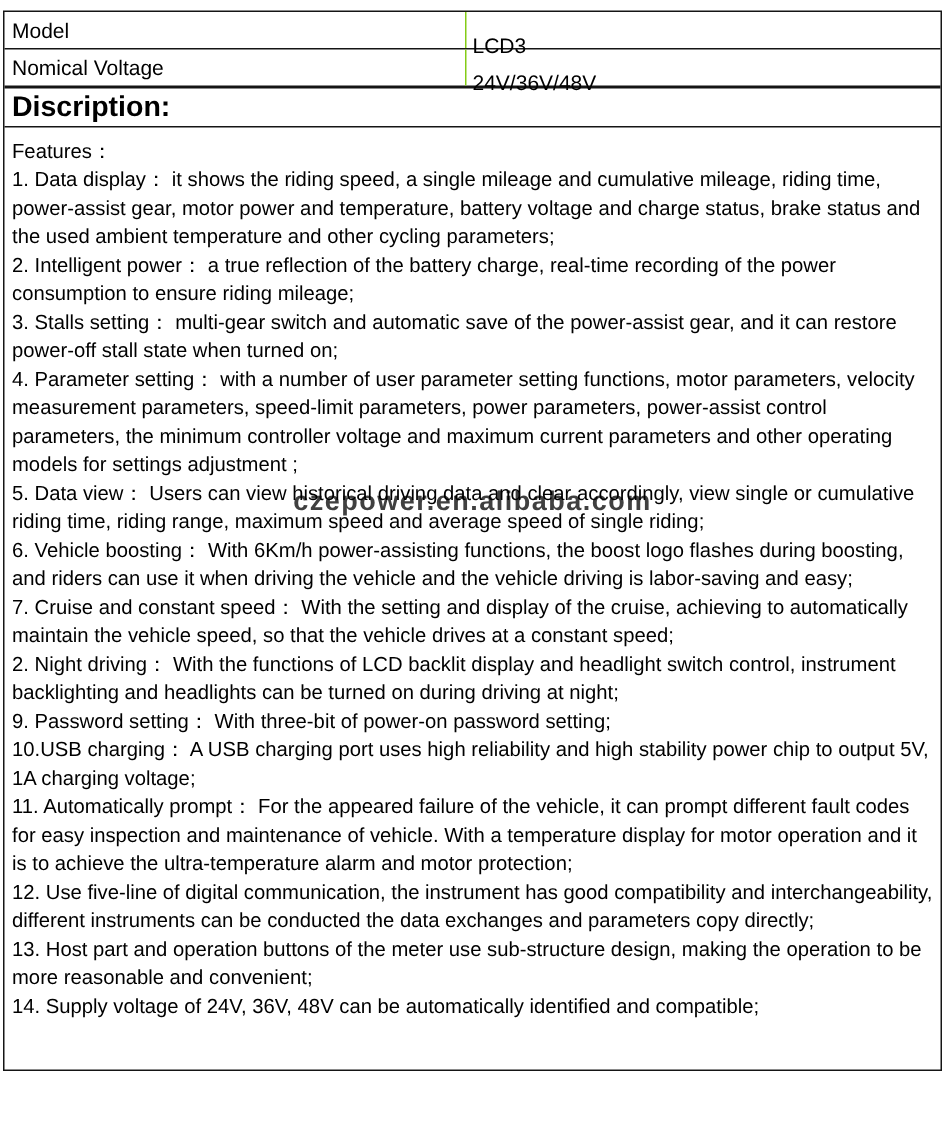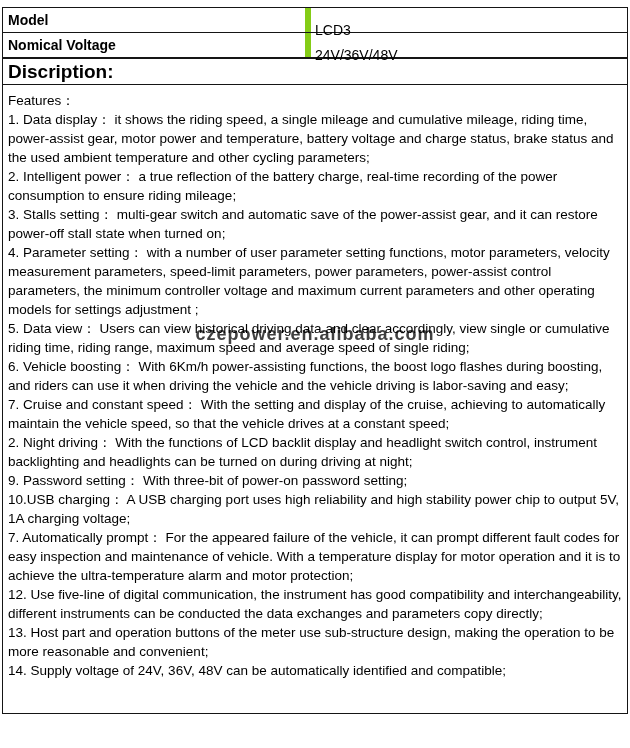--- a/index.html
+++ b/index.html
@@ -29,22 +29,21 @@
     font-weight: bold;
     padding-left: 5px;
   }
   .data-row { height: 25px; font-size: 14px; }
   .data-row .label-cell {
     width: 308px;
     height: 100%;
     display: flex;
     align-items: center;
     padding-left: 5px;
-    border-right: 6px solid #84cc16;
-    font-weight: bold;
+    border-right: 1px solid #84cc16;
   }
   .data-row .value-cell {
     flex: 1;
     height: 100%;
     display: flex;
     align-items: center;
     padding-left: 4px;
     margin-top: 19px;
   }
   .desc-row {
@@ -106,19 +105,19 @@
     <div class="feature-item">1. Data display： it shows the riding speed, a single mileage and cumulative mileage, riding time, power-assist gear, motor power and temperature, battery voltage and charge status, brake status and the used ambient temperature and other cycling parameters;</div>
     <div class="feature-item">2. Intelligent power： a true reflection of the battery charge, real-time recording of the power consumption to ensure riding mileage;</div>
     <div class="feature-item">3. Stalls setting： multi-gear switch and automatic save of the power-assist gear, and it can restore power-off stall state when turned on;</div>
     <div class="feature-item">4. Parameter setting： with a number of user parameter setting functions, motor parameters, velocity measurement parameters, speed-limit parameters, power parameters, power-assist control parameters, the minimum controller voltage and maximum current parameters and other operating models for settings adjustment ;</div>
     <div class="feature-item">5. Data view： Users can view historical driving data and clear accordingly, view single or cumulative riding time, riding range, maximum speed and average speed of single riding;</div>
     <div class="feature-item">6. Vehicle boosting： With 6Km/h power-assisting functions, the boost logo flashes during boosting, and riders can use it when driving the vehicle and the vehicle driving is labor-saving and easy;</div>
     <div class="feature-item">7. Cruise and constant speed： With the setting and display of the cruise, achieving to automatically maintain the vehicle speed, so that the vehicle drives at a constant speed;</div>
     <div class="feature-item">2. Night driving： With the functions of LCD backlit display and headlight switch control, instrument backlighting and headlights can be turned on during driving at night;</div>
     <div class="feature-item">9. Password setting： With three-bit of power-on password setting;</div>
     <div class="feature-item">10.USB charging： A USB charging port uses high reliability and high stability power chip to output 5V, 1A charging voltage;</div>
-    <div class="feature-item">7. Automatically prompt： For the appeared failure of the vehicle, it can prompt different fault codes for easy inspection and maintenance of vehicle. With a temperature display for motor operation and it is to achieve the ultra-temperature alarm and motor protection;</div>
+    <div class="feature-item">11. Automatically prompt： For the appeared failure of the vehicle, it can prompt different fault codes for easy inspection and maintenance of vehicle. With a temperature display for motor operation and it is to achieve the ultra-temperature alarm and motor protection;</div>
     <div class="feature-item">12. Use five-line of digital communication, the instrument has good compatibility and interchangeability, different instruments can be conducted the data exchanges and parameters copy directly;</div>
     <div class="feature-item">13. Host part and operation buttons of the meter use sub-structure design, making the operation to be more reasonable and convenient;</div>
     <div class="feature-item">14. Supply voltage of 24V, 36V, 48V can be automatically identified and compatible;</div>
   </div>
 
 </div>
 
 </body></html>

